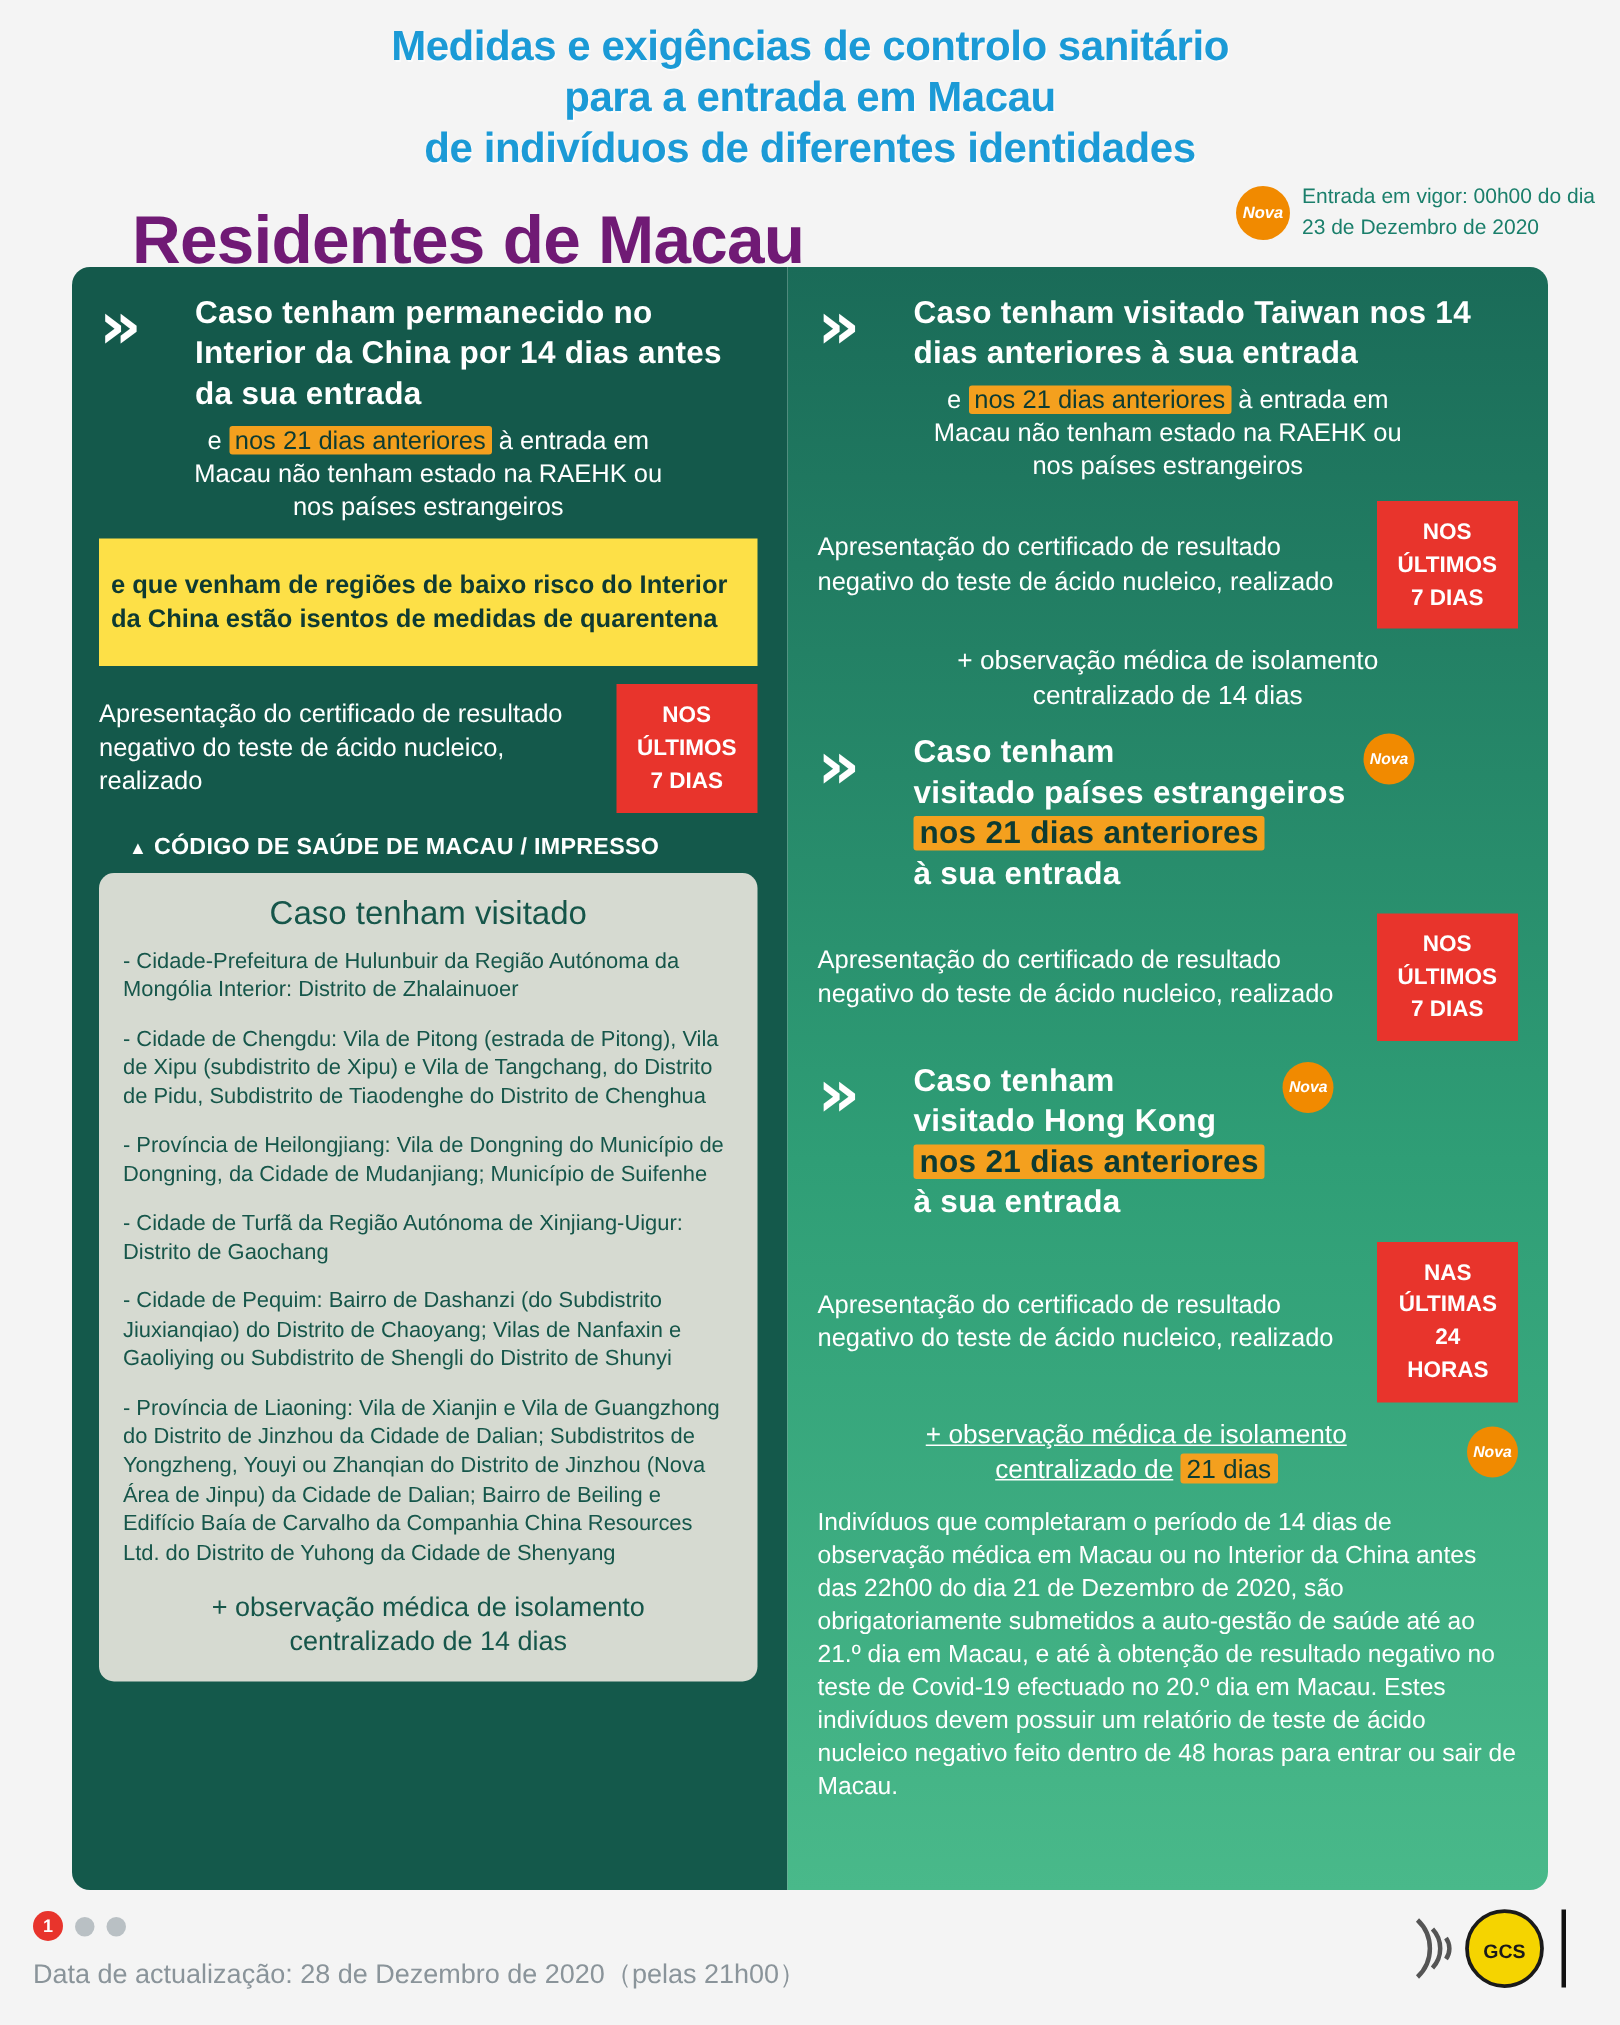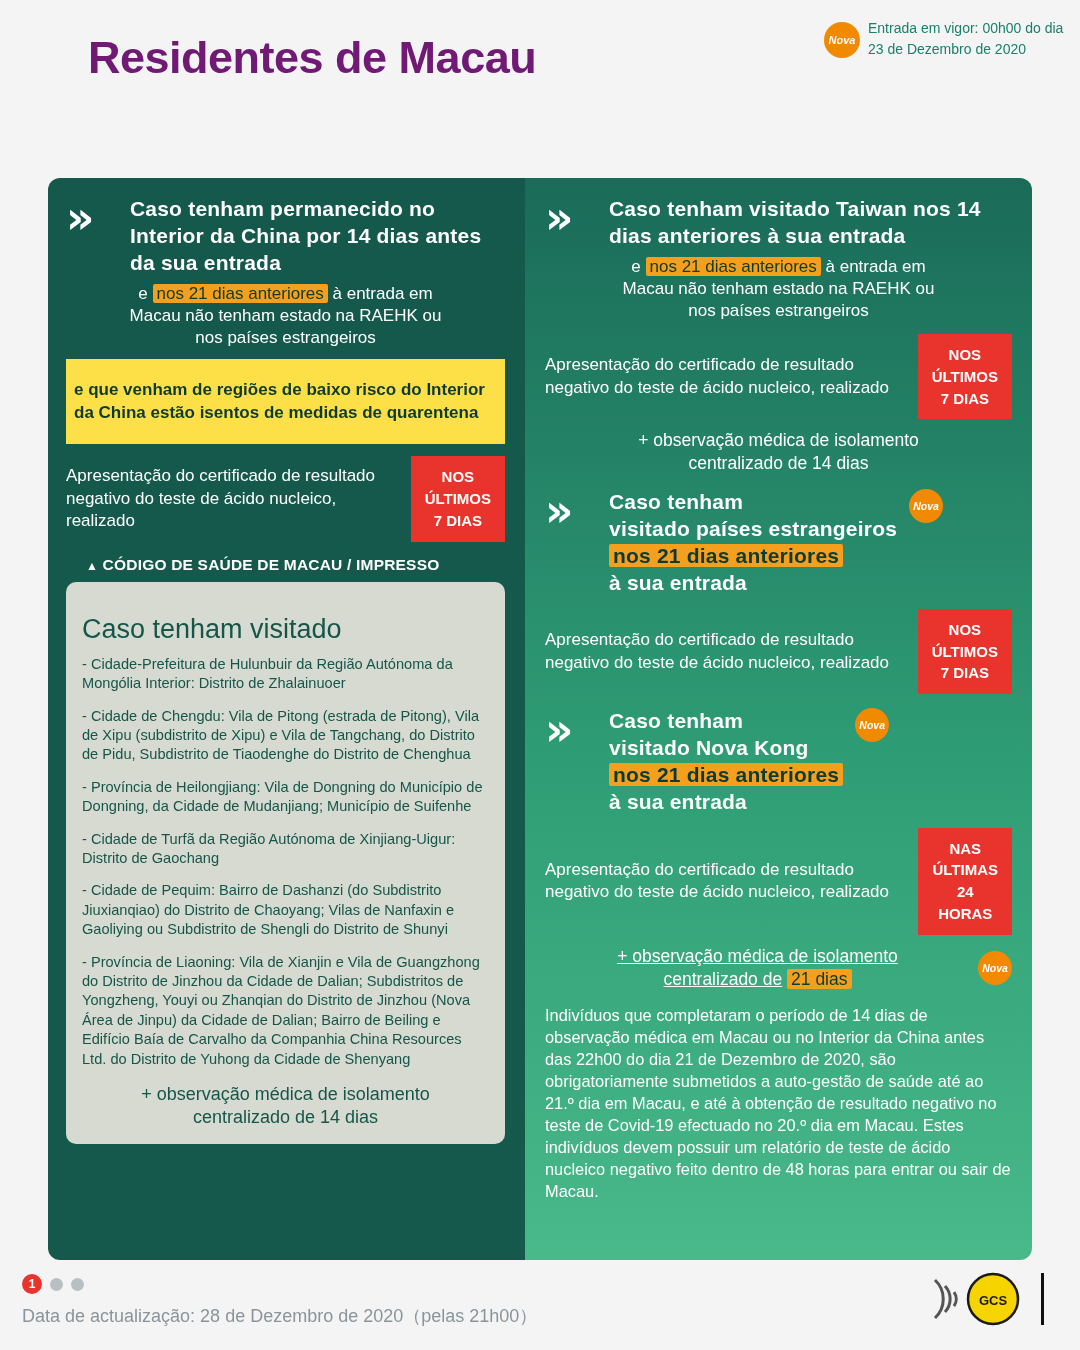--- a/index.html
+++ b/index.html
@@ -172,24 +172,24 @@
   .code-line .tri { font-size: 12px; }
 
   
   .grey-card {
     background: #d6dad1;
     border-radius: 10px;
     padding: 12px 16px 10px 16px;
     color: #16564a;
   }
   .grey-card h3 {
-    margin: 20px 0 10px 0;
-    font-size: 27px;
+    margin: 2px 0 10px 0;
+    font-size: 22px;
     font-weight: normal;
-    text-align: left;
+    text-align: center;
     color: #16564a;
   }
   .grey-card p {
     margin: 0 0 13px 0;
     font-size: 14.6px;
     line-height: 1.33;
   }
   .grey-card .foot {
     text-align: center;
     font-size: 18px;
@@ -249,41 +249,46 @@
   .dot {
     width: 13px; height: 13px; border-radius: 50%;
     background: #b9c0c4;
   }
   .update {
     position: absolute; left: 22px; top: 42px;
     color: #8a949a; font-size: 18px;
   }
   .logo {
     position: absolute; right: 28px; top: 6px;
-    display: flex; align-items: center; gap: 10px;
+    display: flex; align-items: center; 
   }
   .logo-mark {
     position: relative; width: 104px; height: 62px;
   }
   .gcs-txt {
     color: #1b1b1b;
   }
   .gcs-cn {
     font-size: 22px; font-weight: bold; letter-spacing: 2px;
     font-family: "DejaVu Sans", sans-serif;
   }
   .gcs-pt {
     font-size: 12.5px; font-style: italic; font-weight: bold; line-height: 1.15;
   }
   .logo-bar { width: 3px; height: 52px; background: #111; margin: 0 8px 0 2px;}
 </style>
 </head>
 <body>
 
 <div class="header">
+  <div class="header-title">
+    <div>Medidas e exigências de controlo sanitário</div>
+    <div>para a entrada em Macau</div>
+    <div>de indivíduos de diferentes identidades</div>
+  </div>
   <div class="subtitle-row">
     <div class="main-title">Residentes de Macau</div>
     <div class="nova-wrap">
       <div class="nova-badge">Nova</div>
     </div>
     <div class="entry-date">
       <div>Entrada em vigor: 00h00 do dia</div>
       <div>23 de Dezembro de 2020</div>
     </div>
   </div>
@@ -392,21 +397,21 @@
           <span class="l2">7 DIAS</span>
         </div>
       </div>
     </div>
 
     <div class="block" style="margin-top:14px;">
       <div class="chev-head">
         <div class="chev">»</div>
         <div class="chev-title">
           <div>Caso tenham</div>
-          <div>visitado Nova Kong</div>
+          <div>visitado Hong Kong</div>
           <div><span class="hl-orange">nos 21 dias anteriores</span></div>
           <div>à sua entrada</div>
         </div>
         <div class="nova-sm">Nova</div>
       </div>
 
       <div class="cert-row">
         <div class="cert-text">Apresentação do certificado de resultado negativo do teste de ácido nucleico, realizado</div>
         <div class="red-box">
           <span>NAS ÚLTIMAS</span>

